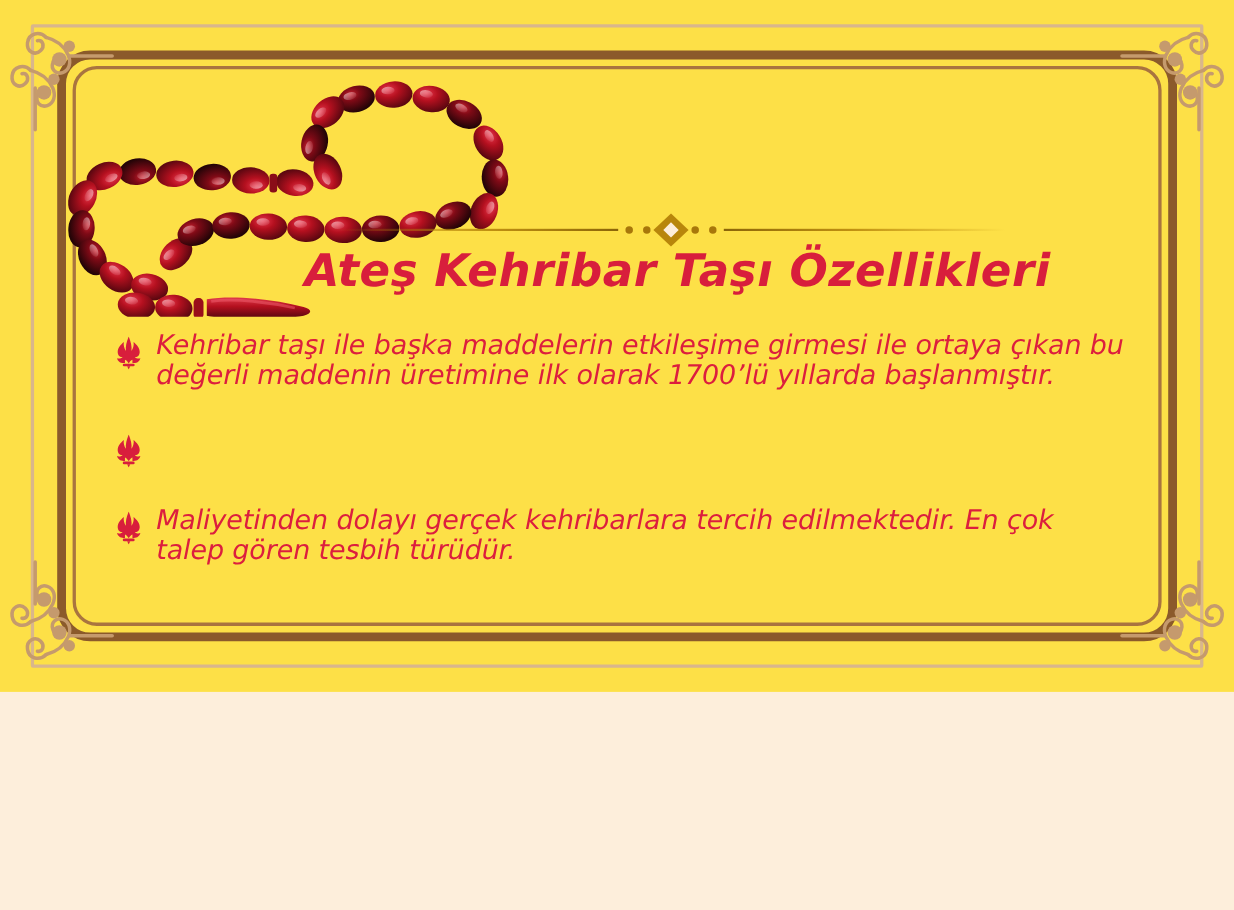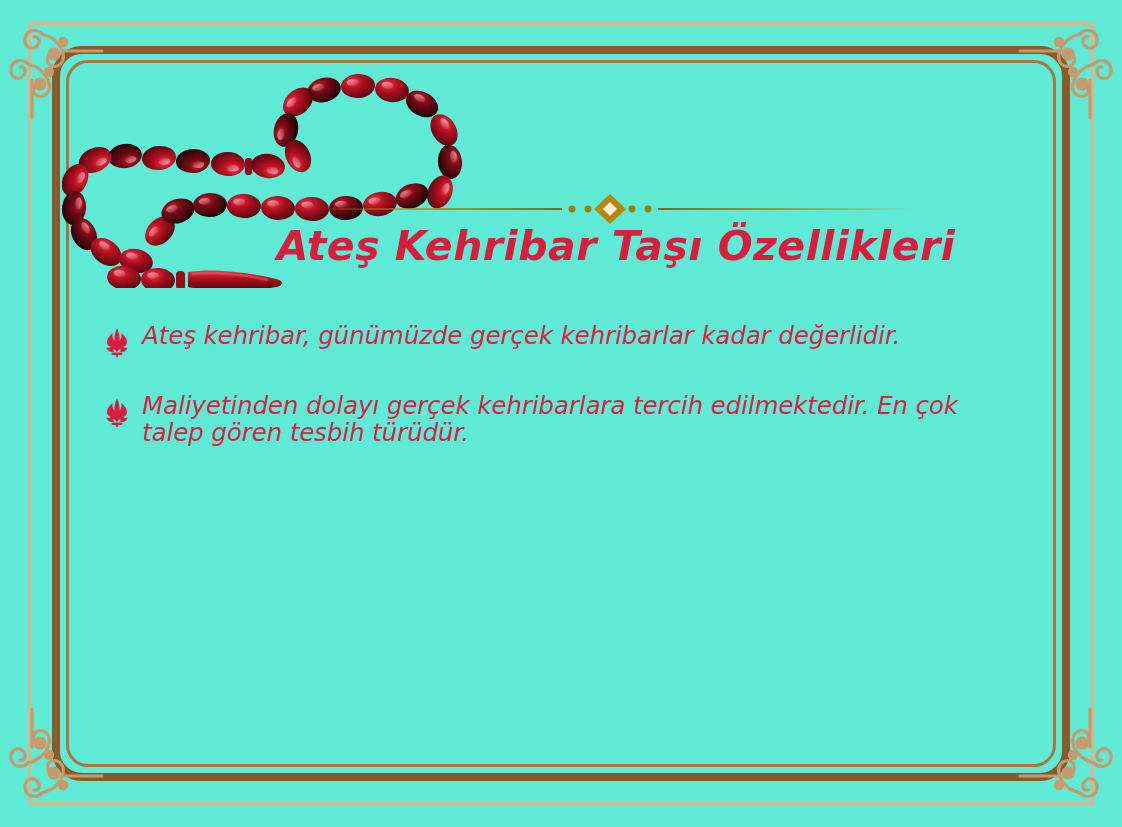--- a/index.html
+++ b/index.html
@@ -7,22 +7,22 @@
     margin: 0;
     padding: 0;
     background: #FDEEDB;
   }
   body {
     font-family: "DejaVu Sans", sans-serif;
   }
   .poster {
     position: relative;
     width: 1122px;
-    height: 827px;
-    background: #5eead4;
+    height: 629px;
+    background: #fde047;
     overflow: hidden;
   }
 
   
   .frame-outer-line {
     position: absolute;
     left: 28px;
     top: 22px;
     right: 28px;
     bottom: 22px;
@@ -409,32 +409,43 @@
       <circle cx="348" cy="17" r="3.4" fill="#A8770A"></circle>
       <path d="M310 2 L 326 17 L 310 32 L 294 17 Z" fill="#B8860B"></path>
       <path d="M310 10 L 317 17 L 310 24 L 303 17 Z" fill="#FDEEDB"></path>
     </svg>
   </div>
 
   <div class="title">Ateş Kehribar Taşı Özellikleri</div>
 
   <div class="bullets">
 
+    <div class="bullet-item">
+      <span class="bullet-icon">
+        <svg viewBox="0 0 26 30" width="26" height="30">
+          <g fill="#D81E3C">
+            <path d="M13 0 C 11 5, 10 9, 10.5 13 C 9 11, 8 8, 8.6 5 C 5.6 7.5, 3 10.5, 3 14 C 3 17, 5 19, 7.5 18.6 C 6 20, 4 20.4, 2.4 19.6 C 3 22.6, 6 24.6, 9.6 24 L 9.6 21 C 11 21.6, 12 22.6, 13 24.4 C 14 22.6, 15 21.6, 16.4 21 L 16.4 24 C 20 24.6, 23 22.6, 23.6 19.6 C 22 20.4, 20 20, 18.5 18.6 C 21 19, 23 17, 23 14 C 23 10.5, 20.4 7.5, 17.4 5 C 18 8, 17 11, 15.5 13 C 16 9, 15 5, 13 0 Z"></path>
+            <rect x="7.6" y="24.6" width="10.8" height="2.4" rx="1.2"></rect>
+            <path d="M11.6 27 L 14.4 27 L 13 30 Z"></path>
+          </g>
+        </svg>
+      </span>
+      <span class="bullet-text">Kehribar taşı ile başka maddelerin etkileşime girmesi ile ortaya çıkan bu değerli maddenin üretimine ilk olarak 1700’lü yıllarda başlanmıştır.</span>
+    </div>
 
     <div class="bullet-item" style="margin-top:22px;">
       <span class="bullet-icon">
         <svg viewBox="0 0 26 30" width="26" height="30">
           <g fill="#D81E3C">
             <path d="M13 0 C 11 5, 10 9, 10.5 13 C 9 11, 8 8, 8.6 5 C 5.6 7.5, 3 10.5, 3 14 C 3 17, 5 19, 7.5 18.6 C 6 20, 4 20.4, 2.4 19.6 C 3 22.6, 6 24.6, 9.6 24 L 9.6 21 C 11 21.6, 12 22.6, 13 24.4 C 14 22.6, 15 21.6, 16.4 21 L 16.4 24 C 20 24.6, 23 22.6, 23.6 19.6 C 22 20.4, 20 20, 18.5 18.6 C 21 19, 23 17, 23 14 C 23 10.5, 20.4 7.5, 17.4 5 C 18 8, 17 11, 15.5 13 C 16 9, 15 5, 13 0 Z"></path>
             <rect x="7.6" y="24.6" width="10.8" height="2.4" rx="1.2"></rect>
             <path d="M11.6 27 L 14.4 27 L 13 30 Z"></path>
           </g>
         </svg>
       </span>
-      <span class="bullet-text">Ateş kehribar, günümüzde gerçek kehribarlar kadar değerlidir.</span>
     </div>
 
     <div class="bullet-item" style="margin-top:32px;">
       <span class="bullet-icon">
         <svg viewBox="0 0 26 30" width="26" height="30">
           <g fill="#D81E3C">
             <path d="M13 0 C 11 5, 10 9, 10.5 13 C 9 11, 8 8, 8.6 5 C 5.6 7.5, 3 10.5, 3 14 C 3 17, 5 19, 7.5 18.6 C 6 20, 4 20.4, 2.4 19.6 C 3 22.6, 6 24.6, 9.6 24 L 9.6 21 C 11 21.6, 12 22.6, 13 24.4 C 14 22.6, 15 21.6, 16.4 21 L 16.4 24 C 20 24.6, 23 22.6, 23.6 19.6 C 22 20.4, 20 20, 18.5 18.6 C 21 19, 23 17, 23 14 C 23 10.5, 20.4 7.5, 17.4 5 C 18 8, 17 11, 15.5 13 C 16 9, 15 5, 13 0 Z"></path>
             <rect x="7.6" y="24.6" width="10.8" height="2.4" rx="1.2"></rect>
             <path d="M11.6 27 L 14.4 27 L 13 30 Z"></path>
           </g>

